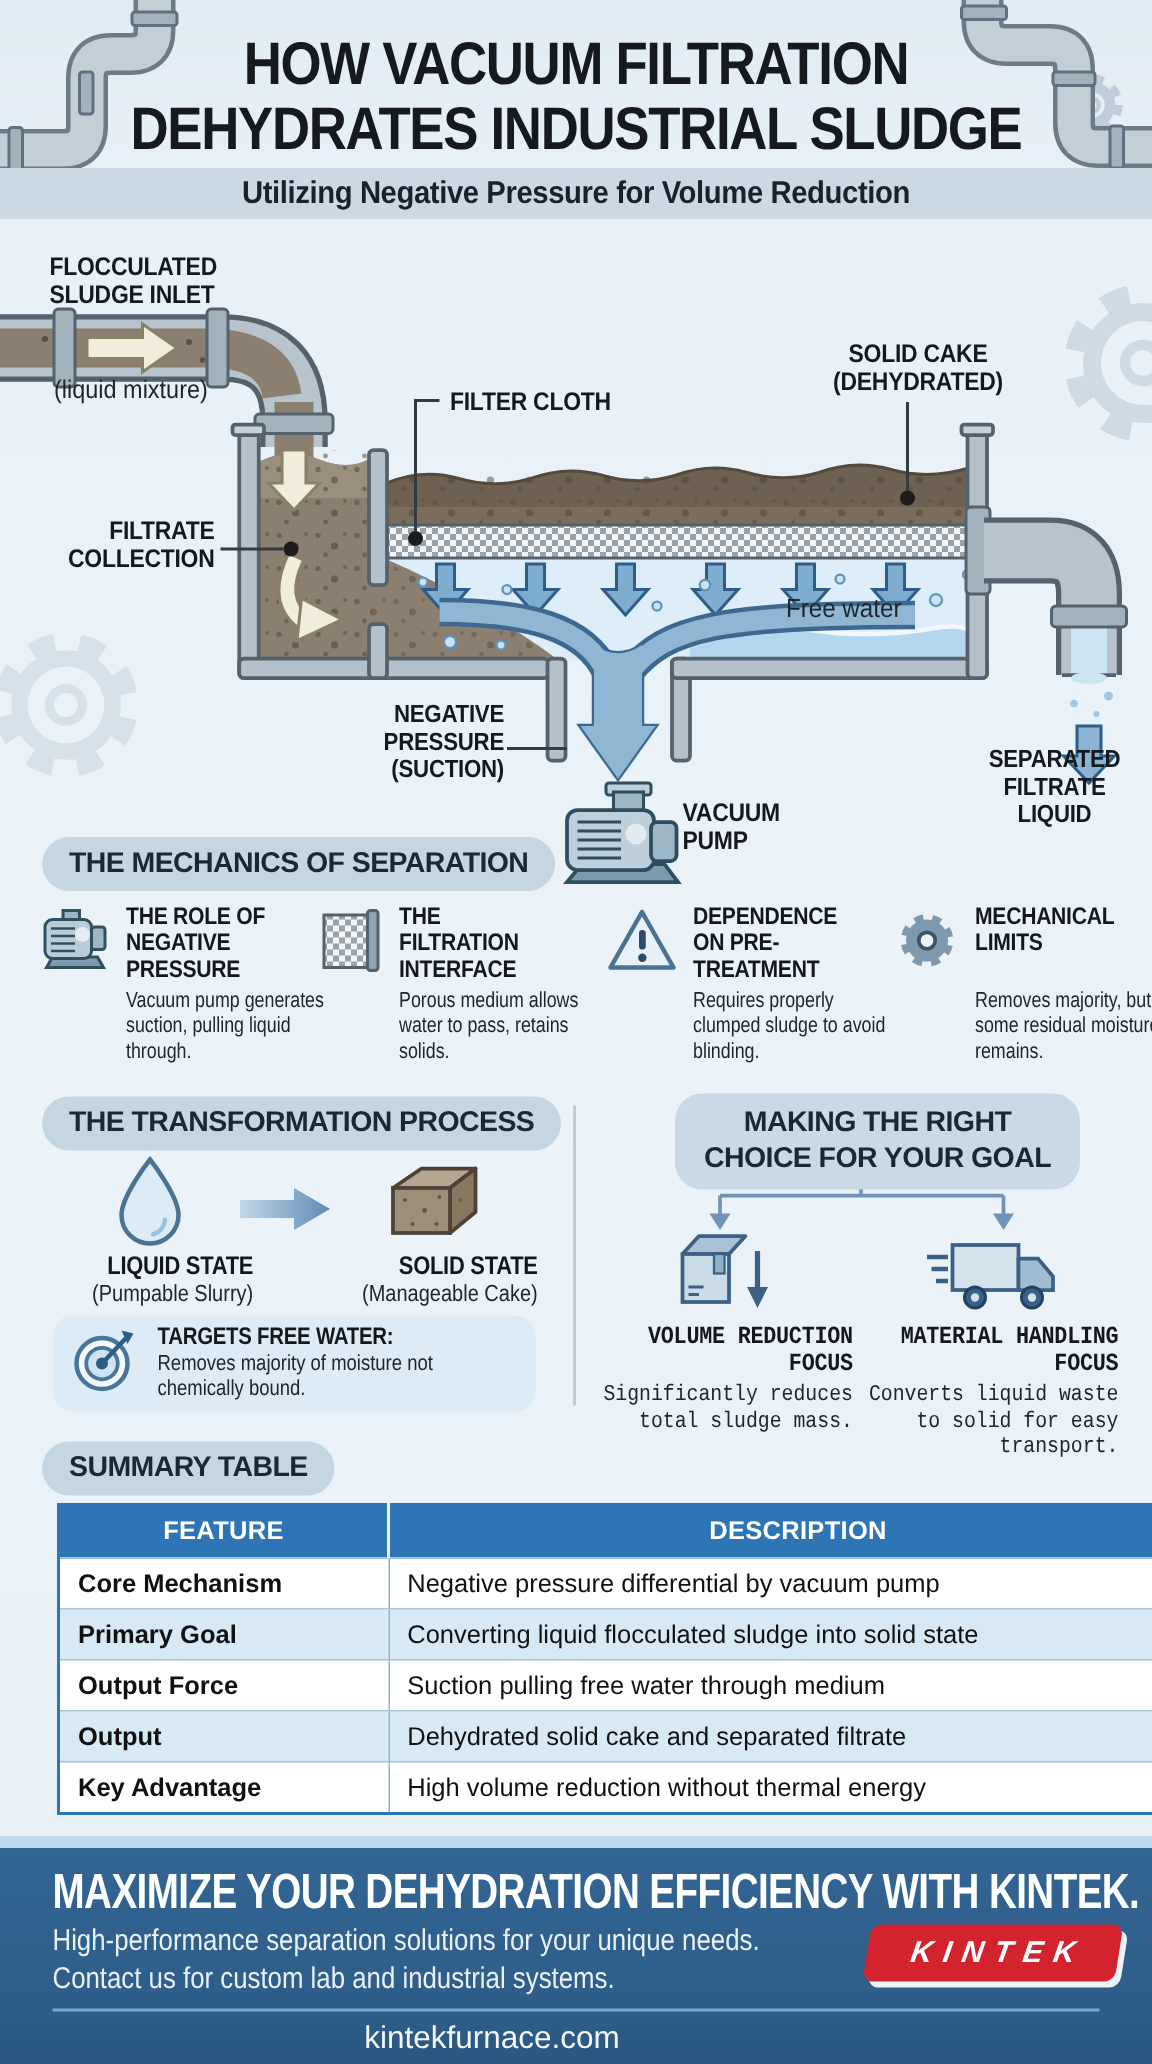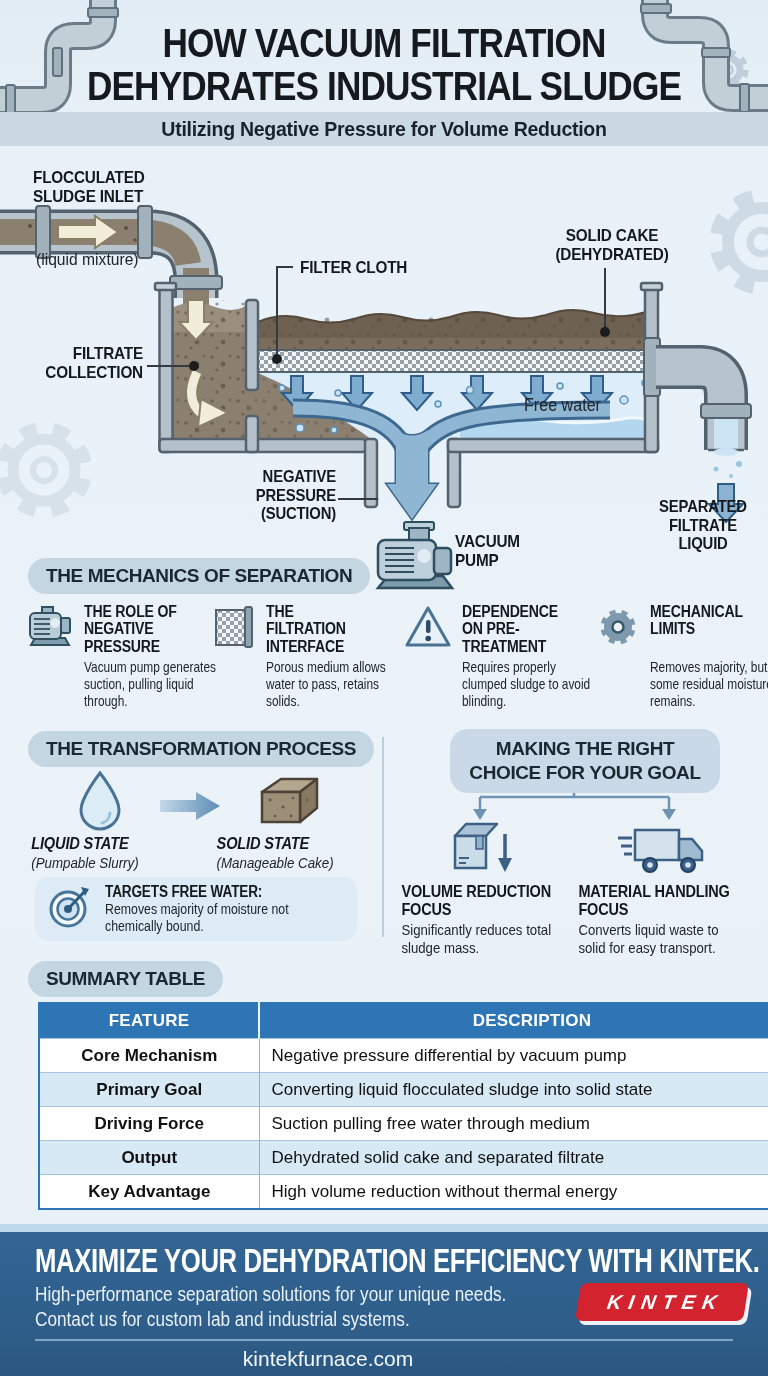--- a/index.html
+++ b/index.html
@@ -23,42 +23,42 @@
   
   .pill{display:inline-block;background:#c5d6e3;border-radius:22px;padding:7px 18px;
         font-weight:bold;font-size:19px;letter-spacing:-0.4px;color:#1a2833;white-space:nowrap;}
   
   .mitem{position:absolute;display:flex;gap:10px;align-items:flex-start;}
   .micon{flex:0 0 auto;margin-top:2px;}
   .mtitle{font-weight:bold;font-size:16px;line-height:1.08;letter-spacing:-0.2px;color:#14181c;
           transform:scaleX(.88);transform-origin:0 0;min-height:53px;}
   .mdesc{font-size:14.5px;line-height:1.17;width:170px;transform:scaleX(.82);transform-origin:0 0;margin-top:3px;color:#20262c;}
   
-  .tcol{position:absolute;text-align:left;font-style:italic;}
+  .tcol{position:absolute;text-align:right;}
   .ticon{height:66px;display:flex;align-items:center;justify-content:center;}
   .ttitle{font-weight:bold;font-size:17px;letter-spacing:-0.2px;color:#14181c;transform:scaleX(.86);}
   .tsub{font-size:15.5px;color:#20262c;transform:scaleX(.86);}
   .callout{position:absolute;left:35px;top:877px;width:322px;height:64px;background:#dcebf6;border-radius:14px;
            display:flex;align-items:center;gap:12px;padding:0 12px;box-sizing:border-box;}
   .co-title{font-weight:bold;font-size:16px;letter-spacing:-0.2px;color:#14181c;transform:scaleX(.85);transform-origin:0 0;}
   .co-desc{font-size:14.5px;line-height:1.18;width:250px;transform:scaleX(.85);transform-origin:0 0;color:#20262c;}
   
-  .ccol{position:absolute;text-align:left;width:190px;}
+  .ccol{position:absolute;text-align:right;width:190px;font-family:Liberation Mono, monospace;}
   .cicon{height:58px;display:flex;align-items:flex-end;justify-content:center;}
   .ctitle{font-weight:bold;font-size:16.5px;line-height:1.12;letter-spacing:-0.2px;color:#14181c;
           transform:scaleX(.88);margin-top:6px;}
   .cdesc{font-size:15px;line-height:1.18;color:#20262c;transform:scaleX(.88);margin-top:2px;}
   
   #summary-table{position:absolute;left:38px;top:1002px;width:768px;border-collapse:collapse;table-layout:fixed;
                  border:2.5px solid #2e75b6;background:#fff;}
   #summary-table th{background:#2e75b6;color:#fff;font-weight:bold;font-size:17px;height:32px;
                     border-right:2px solid #eaf2fa;letter-spacing:.2px;}
   #summary-table th:last-child{border-right:none;}
   #summary-table td{height:33px;font-size:17px;border-top:1.5px solid #a6c4de;padding:0 12px;color:#111;}
-  #summary-table td.feat{font-weight:bold;border-right:1.5px solid #8fb3d6;width:216px;text-align:center;}
+  #summary-table td.feat{font-weight:bold;border-right:1.5px solid #8fb3d6;width:216px;}
   #summary-table tr:nth-child(even) td{background:#d8e9f6;}
   
   .prefoot{left:0;top:1224px;width:768px;height:8px;background:#bed9ea;}
   .footer{left:0;top:1232px;width:768px;height:144px;background:linear-gradient(180deg,#336593 0%,#2d5c87 80%,#2a567f 100%);}
   .f-head{left:35px;top:1242px;width:760px;font-weight:bold;font-size:33px;letter-spacing:-0.5px;color:#fdfefe;
           transform:scaleX(.78);transform-origin:0 0;white-space:nowrap;}
   .f-sub{left:35px;width:620px;font-size:20px;color:#e9f1f8;transform:scaleX(.86);transform-origin:0 0;white-space:nowrap;}
   .logo{left:578px;top:1283px;width:168px;height:38px;background:#d2232e;border-radius:7px;
         transform:skewX(-9deg);box-shadow:4px 4px 0 0 #eef3f7;display:flex;align-items:center;justify-content:center;}
   .logo span{color:#fff;font-weight:bold;font-style:italic;font-size:20px;letter-spacing:7px;padding-left:7px;}
@@ -458,21 +458,21 @@
     <tbody>
       <tr>
         <td class="feat">Core Mechanism</td>
         <td>Negative pressure differential by vacuum pump</td>
       </tr>
       <tr>
         <td class="feat">Primary Goal</td>
         <td>Converting liquid flocculated sludge into solid state</td>
       </tr>
       <tr>
-        <td class="feat">Driving Force</td>
+        <td class="feat">Output Force</td>
         <td>Suction pulling free water through medium</td>
       </tr>
       <tr>
         <td class="feat">Output</td>
         <td>Dehydrated solid cake and separated filtrate</td>
       </tr>
       <tr>
         <td class="feat">Key Advantage</td>
         <td>High volume reduction without thermal energy</td>
       </tr>

